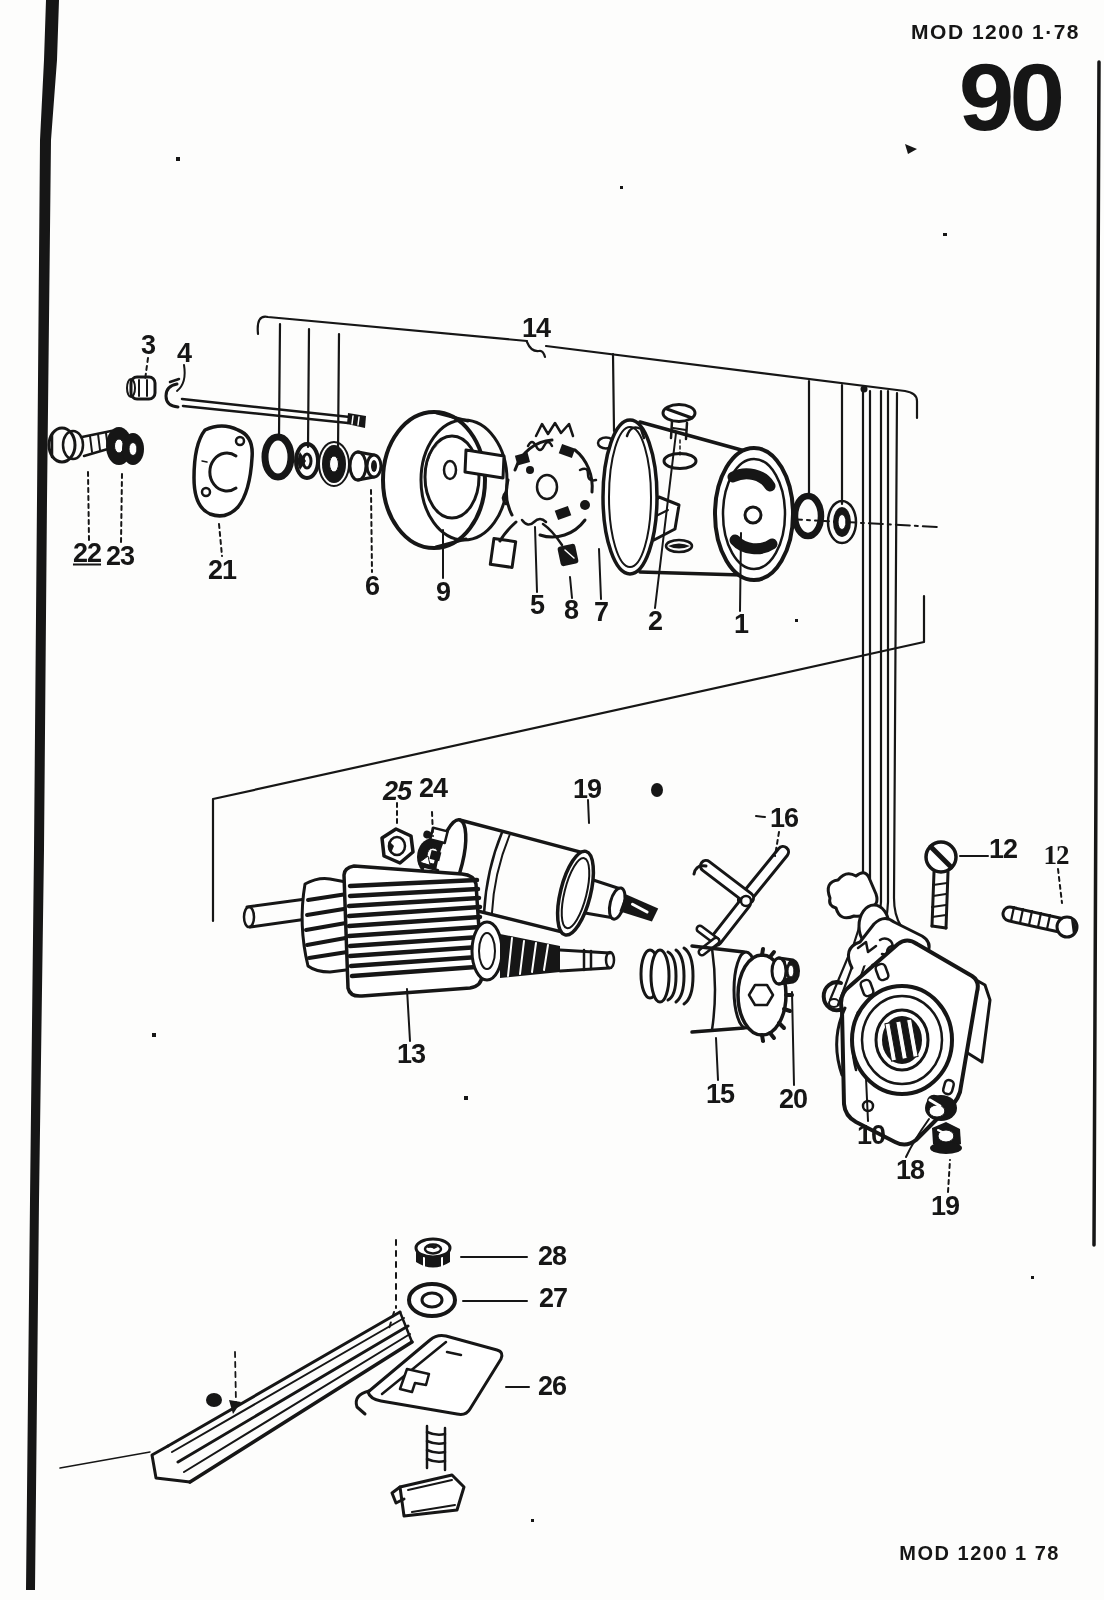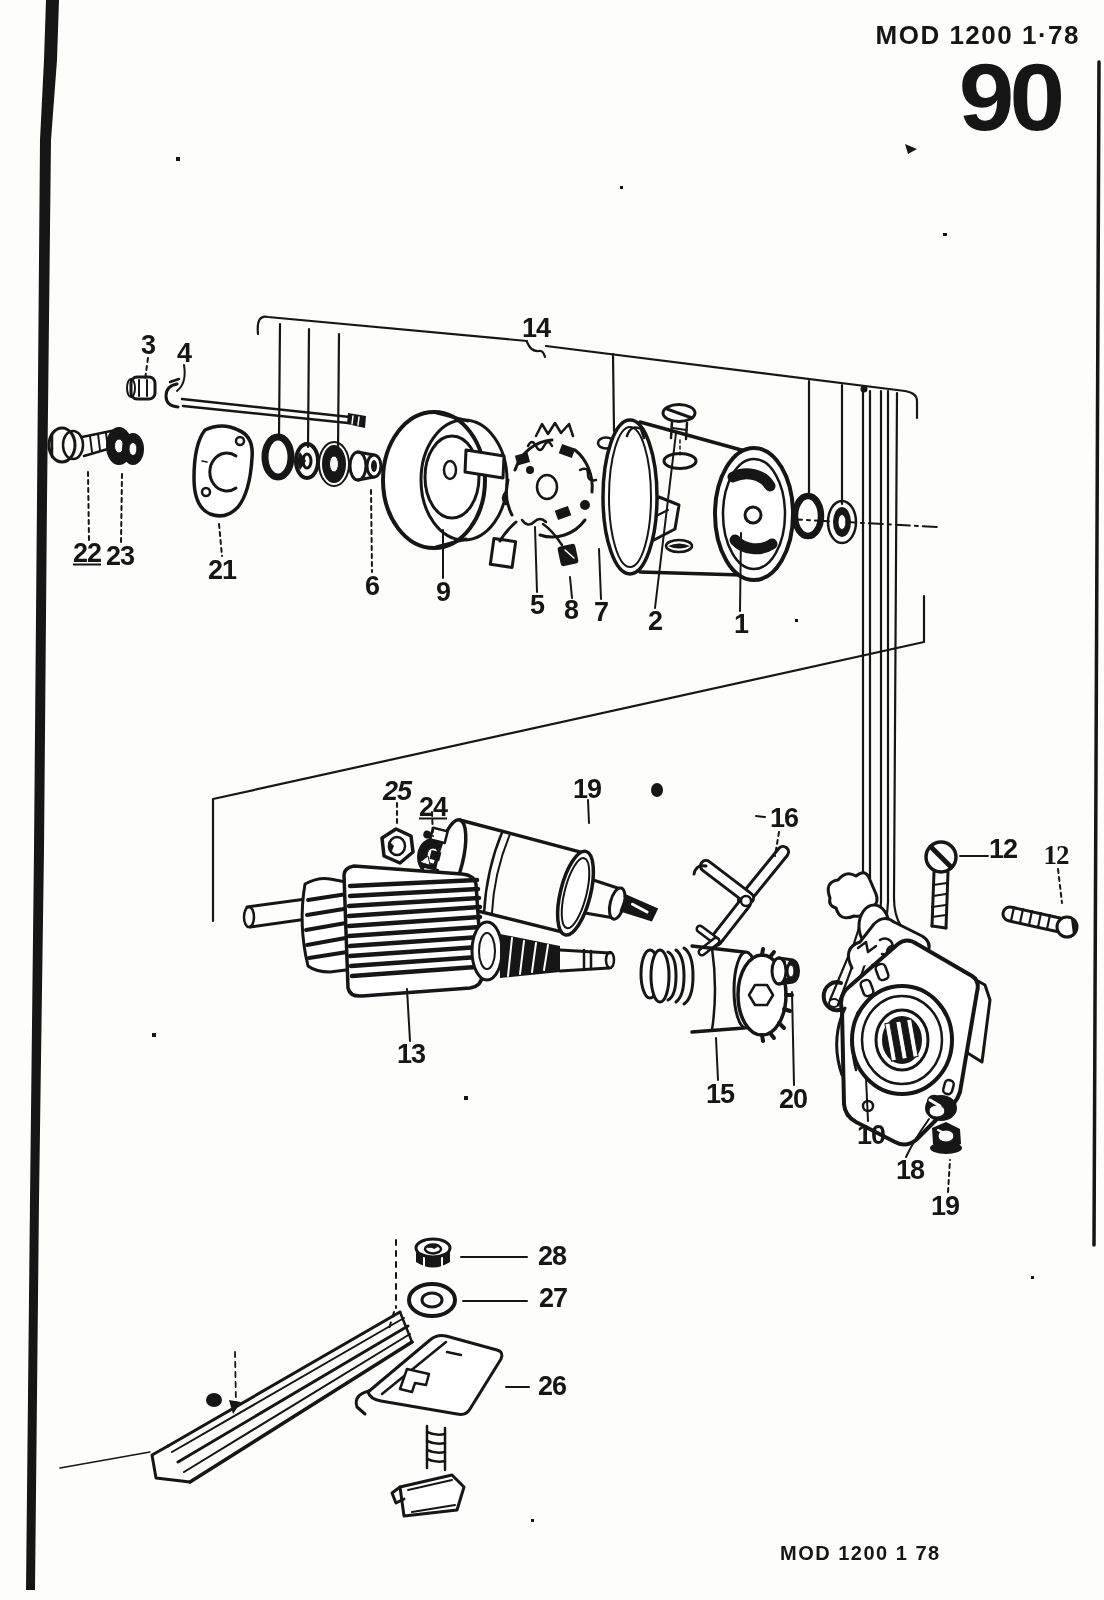--- a/index.html
+++ b/index.html
@@ -4,24 +4,24 @@
 <style>
   html,body{margin:0;padding:0;background:#e8e8e8;}
   .page{position:relative;width:1104px;height:1600px;background:#fdfdfc;overflow:hidden;
         font-family:"Liberation Sans",sans-serif;color:#161616;}
   svg{position:absolute;left:0;top:0;}
   svg *{stroke:#161616;fill:none;stroke-linecap:round;stroke-linejoin:round;}
   .b{fill:#161616;stroke:none;}
   .w{fill:#ffffff;}
   .wl{stroke:#ffffff;}
   .hdr{position:absolute;left:800px;top:20px;width:280px;text-align:right;
-       font-size:26px;font-weight:bold;letter-spacing:1.5px;}
+       font-size:21px;font-weight:bold;letter-spacing:1.5px;}
   .pagenum{position:absolute;left:930px;top:40px;width:130px;text-align:right;
        font-size:100px;font-weight:bold;letter-spacing:-5px;transform:scaleY(.94);}
-  .ftr{position:absolute;left:780px;top:1542px;width:280px;text-align:left;
+  .ftr{position:absolute;left:780px;top:1542px;width:280px;text-align:right;
        font-size:20px;font-weight:bold;letter-spacing:1.5px;}
   .plabel{position:absolute;transform:translate(-50%,-50%);font-size:27px;font-weight:bold;
        letter-spacing:-1px;white-space:nowrap;}
 </style>
 </head>
 <body>
 
 <div class="page">
 
 <svg width="1104" height="1600" viewBox="0 0 1104 1600">
@@ -497,20 +497,20 @@
       <div class="plabel" style="left: 536px; top: 328px;">14</div>
       <div class="plabel" style="left: 720px; top: 1094px;">15</div>
       <div class="plabel" style="left: 784px; top: 818px;">16</div>
       <div class="plabel" style="left: 1003px; top: 849px;">12</div>
       <div class="plabel" style="left: 910px; top: 1170px;">18</div>
       <div class="plabel" style="left: 945px; top: 1206px;">19</div>
       <div class="plabel" style="left: 793px; top: 1099px;">20</div>
       <div class="plabel" style="left: 222px; top: 570px;">21</div>
       <div class="plabel" style="left: 87px; top: 553px; text-decoration: underline;">22</div>
       <div class="plabel" style="left: 120px; top: 556px;">23</div>
-      <div class="plabel" style="left: 433px; top: 807px; text-decoration: underline;">24</div>
+      <div class="plabel" style="left: 433px; top: 788px;">24</div>
       <div class="plabel" style="left: 397px; top: 791px; font-style: italic;">25</div>
       <div class="plabel" style="left: 552px; top: 1386px;">26</div>
       <div class="plabel" style="left: 553px; top: 1298px;">27</div>
       <div class="plabel" style="left: 552px; top: 1256px;">28</div>
     </div>
 
 </div>
 
 </body></html>

